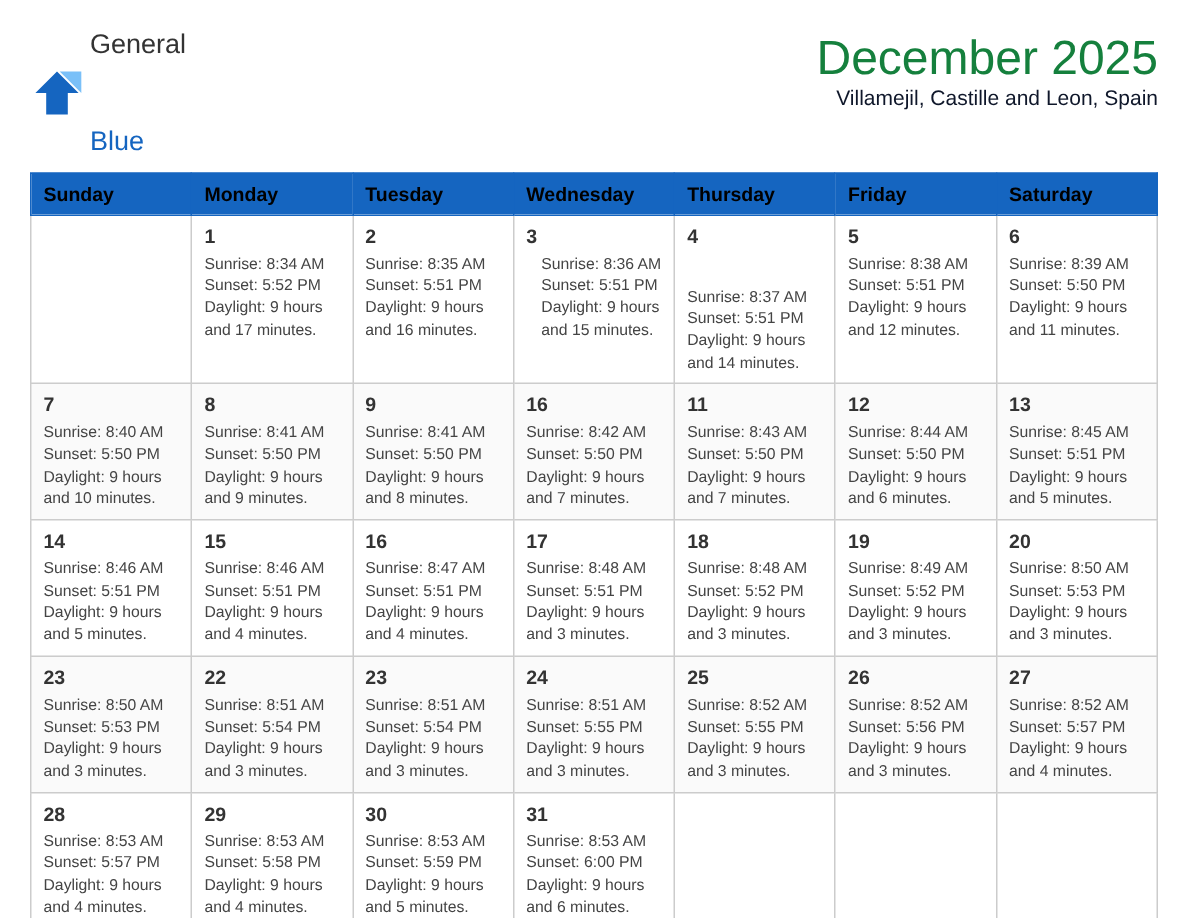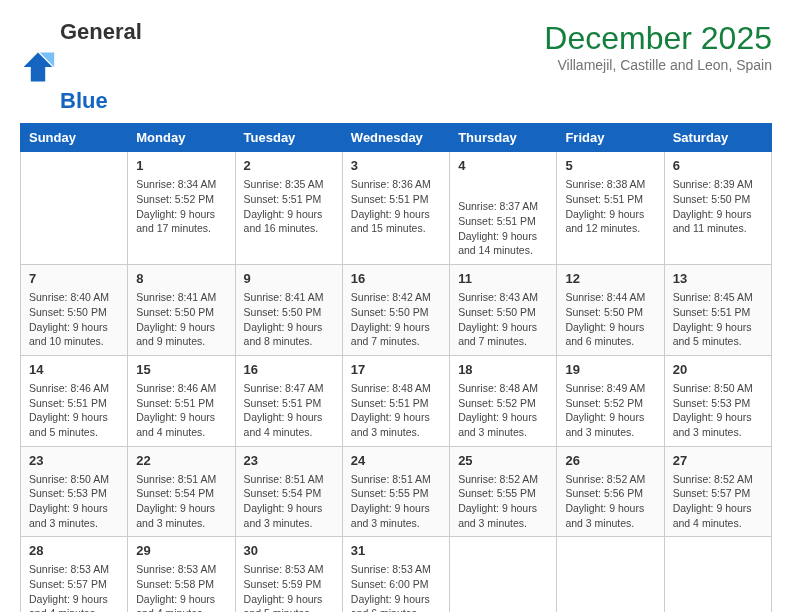--- a/index.html
+++ b/index.html
@@ -15,50 +15,50 @@
       justify-content: space-between;
       align-items: flex-start;
       margin-bottom: 10px;
     }
     .logo {
       display: flex;
       align-items: center;
       gap: 4px;
     }
     .logo-text {
-      font-size: 22px;
-      font-weight: bold;
+      font-size: 18px;
+      font-weight: normal;
       line-height: 1.1;
     }
     .logo-general { color: #333; }
     .logo-blue { color: #1565c0; margin-top: 45px; }
     .logo-icon {
       width: 36px;
       height: 36px;
     }
     .title-area {
       text-align: right;
     }
     .month-title {
       font-size: 32px;
       font-weight: normal;
       color: #15803d;
     }
     .subtitle {
       font-size: 14px;
-      color: #737373;
+      color: #0f172a;
     }
     .calendar {
       width: 100%;
       border-collapse: collapse;
       border: 1px solid #ccc;
     }
     .calendar th {
       background-color: #1565c0;
-      color: #ffffff;
+      color: #000000;
       text-align: left;
       padding: 6px 8px;
       font-size: 13px;
       font-weight: bold;
       border: 1px solid #1565c0;
     }
     .calendar td {
       vertical-align: top;
       padding: 6px 8px;
       border: 1px solid #ccc;
@@ -134,21 +134,21 @@
         </td>
         <td>
           <div class="day-number">2</div>
           <div class="day-info" style="white-space: pre-line;">Sunrise: 8:35 AM
 Sunset: 5:51 PM
 Daylight: 9 hours
 and 16 minutes.</div>
         </td>
         <td>
           <div class="day-number">3</div>
-          <div class="day-info" style="white-space: pre-line;">Sunrise: 8:36 AM
+          <div class="day-info" style="white-space: pre-line; margin-left: 10px;">Sunrise: 8:36 AM
 Sunset: 5:51 PM
 Daylight: 9 hours
 and 15 minutes.</div>
         </td>
         <td>
           <div class="day-number">4</div>
           <div class="day-info" style="white-space: pre-line; margin-top: 26px;">Sunrise: 8:37 AM
 Sunset: 5:51 PM
 Daylight: 9 hours
 and 14 minutes.</div>

